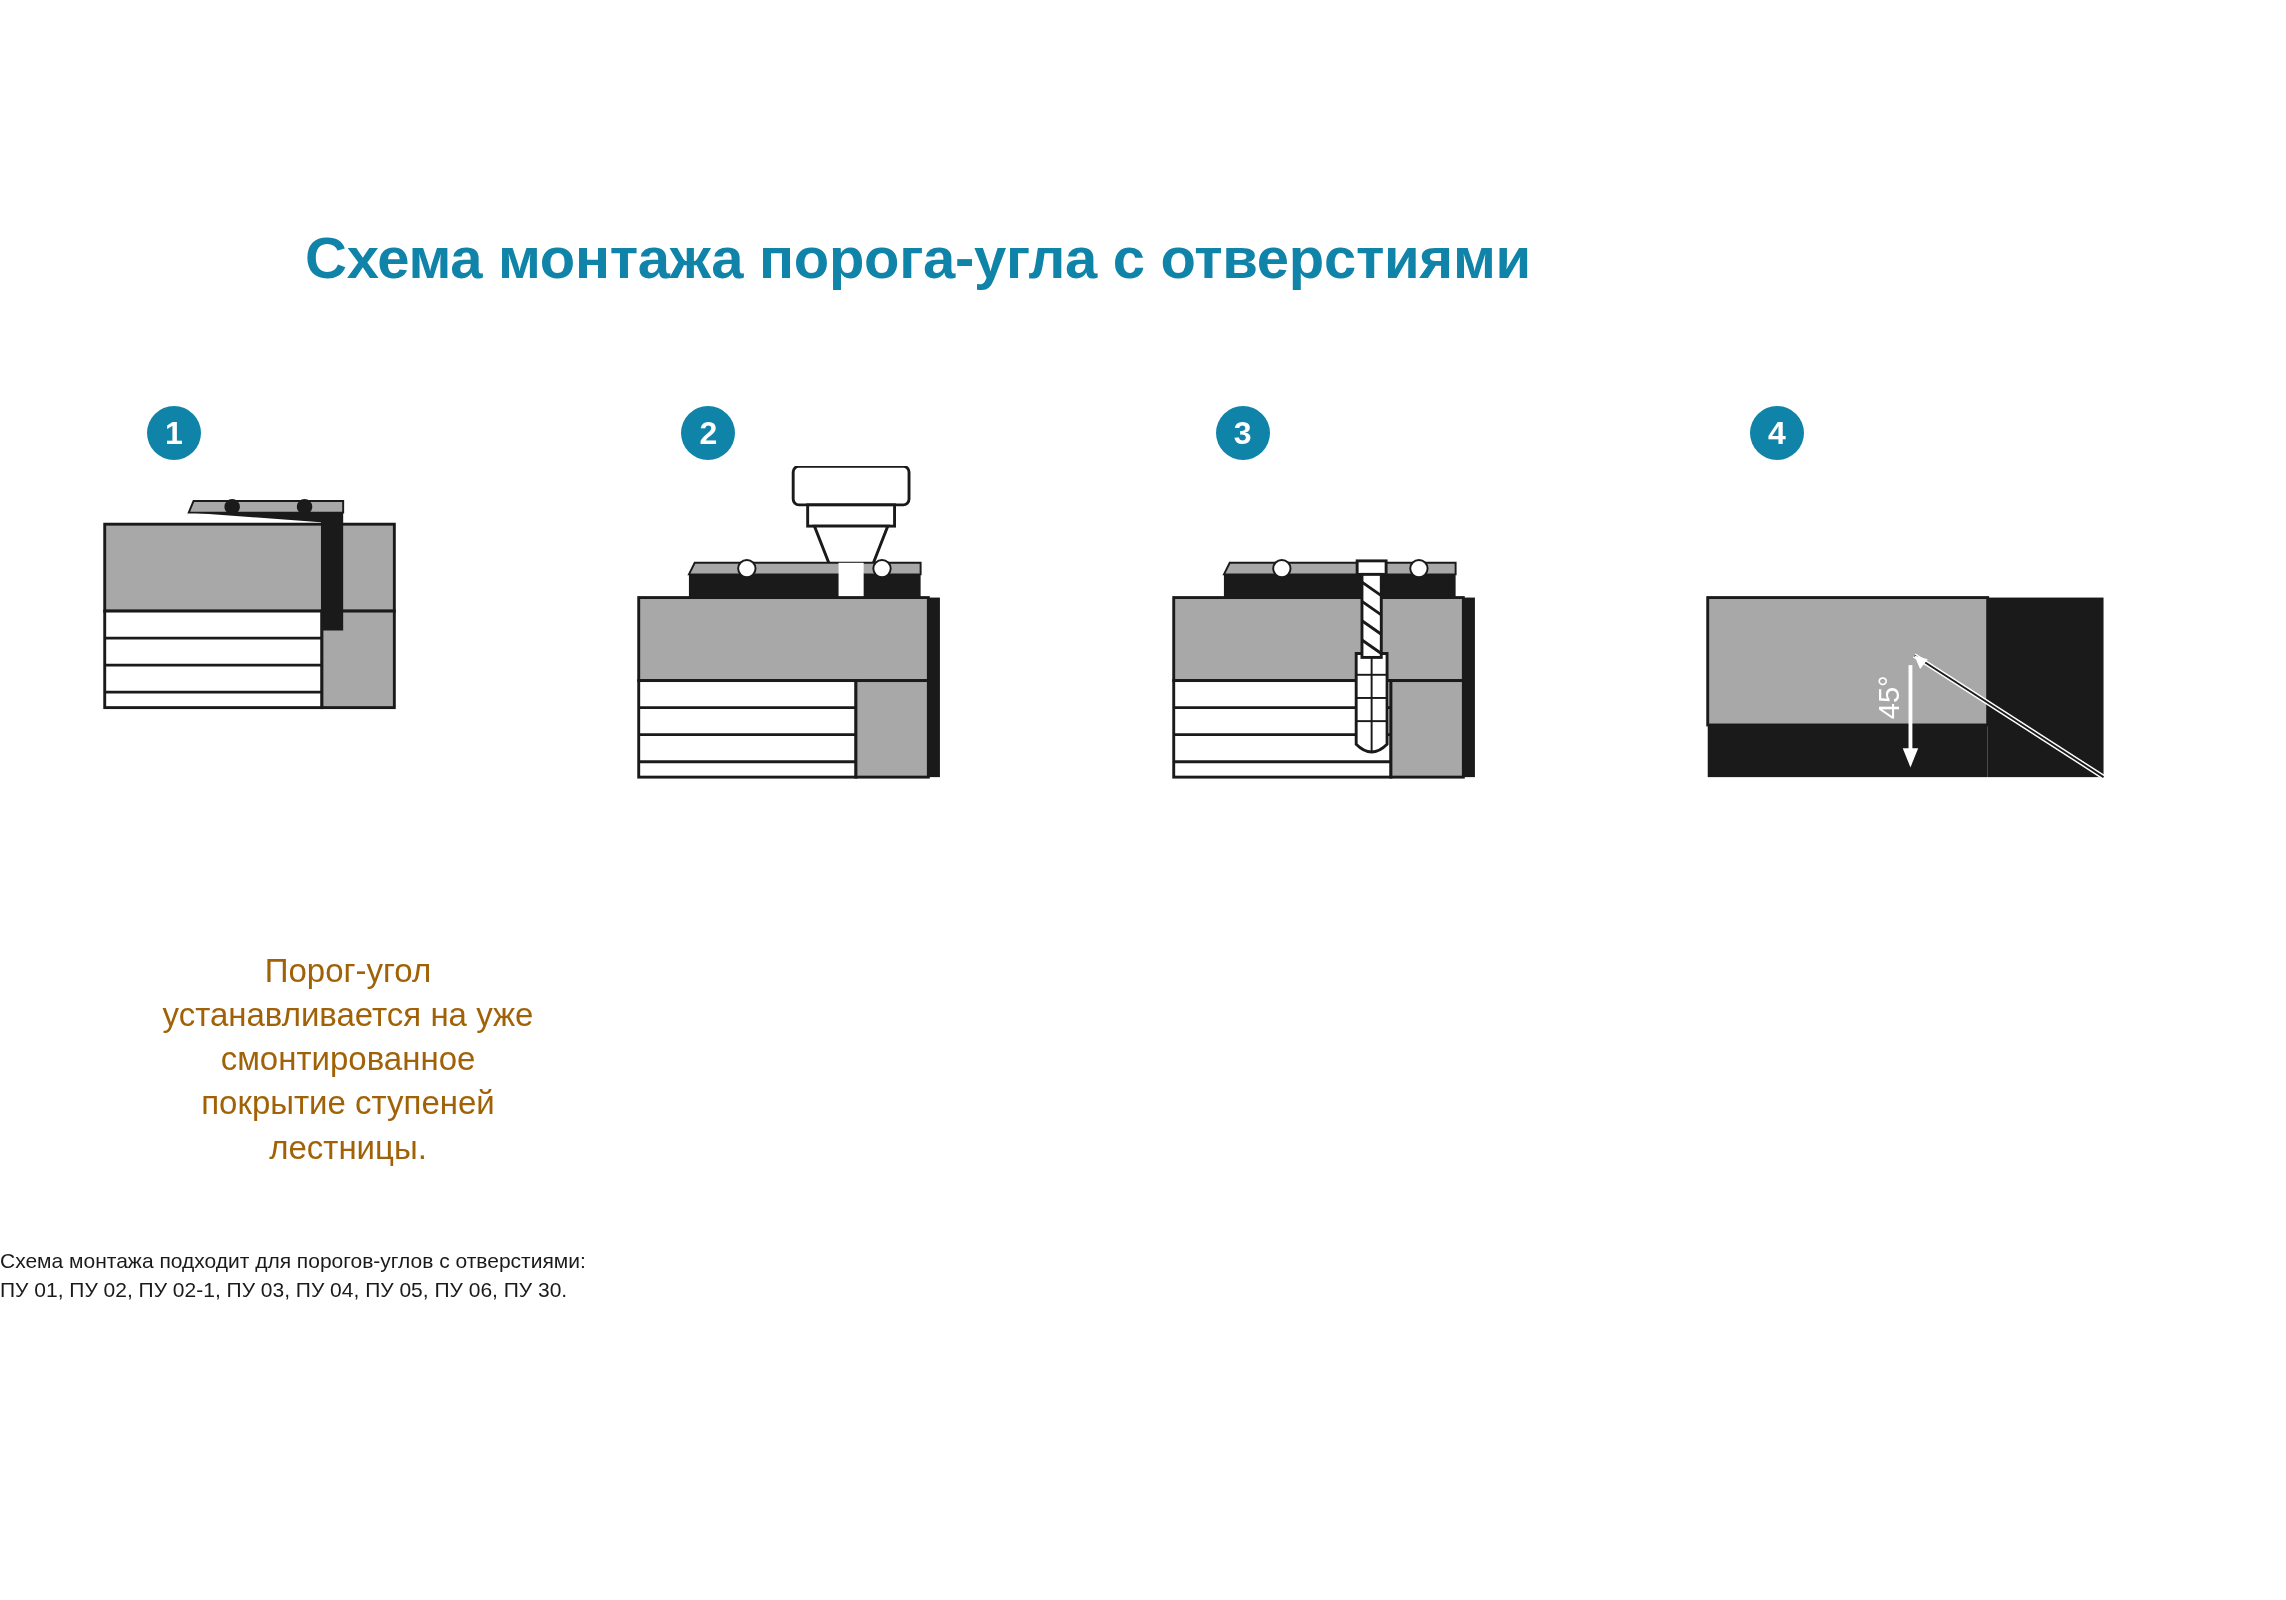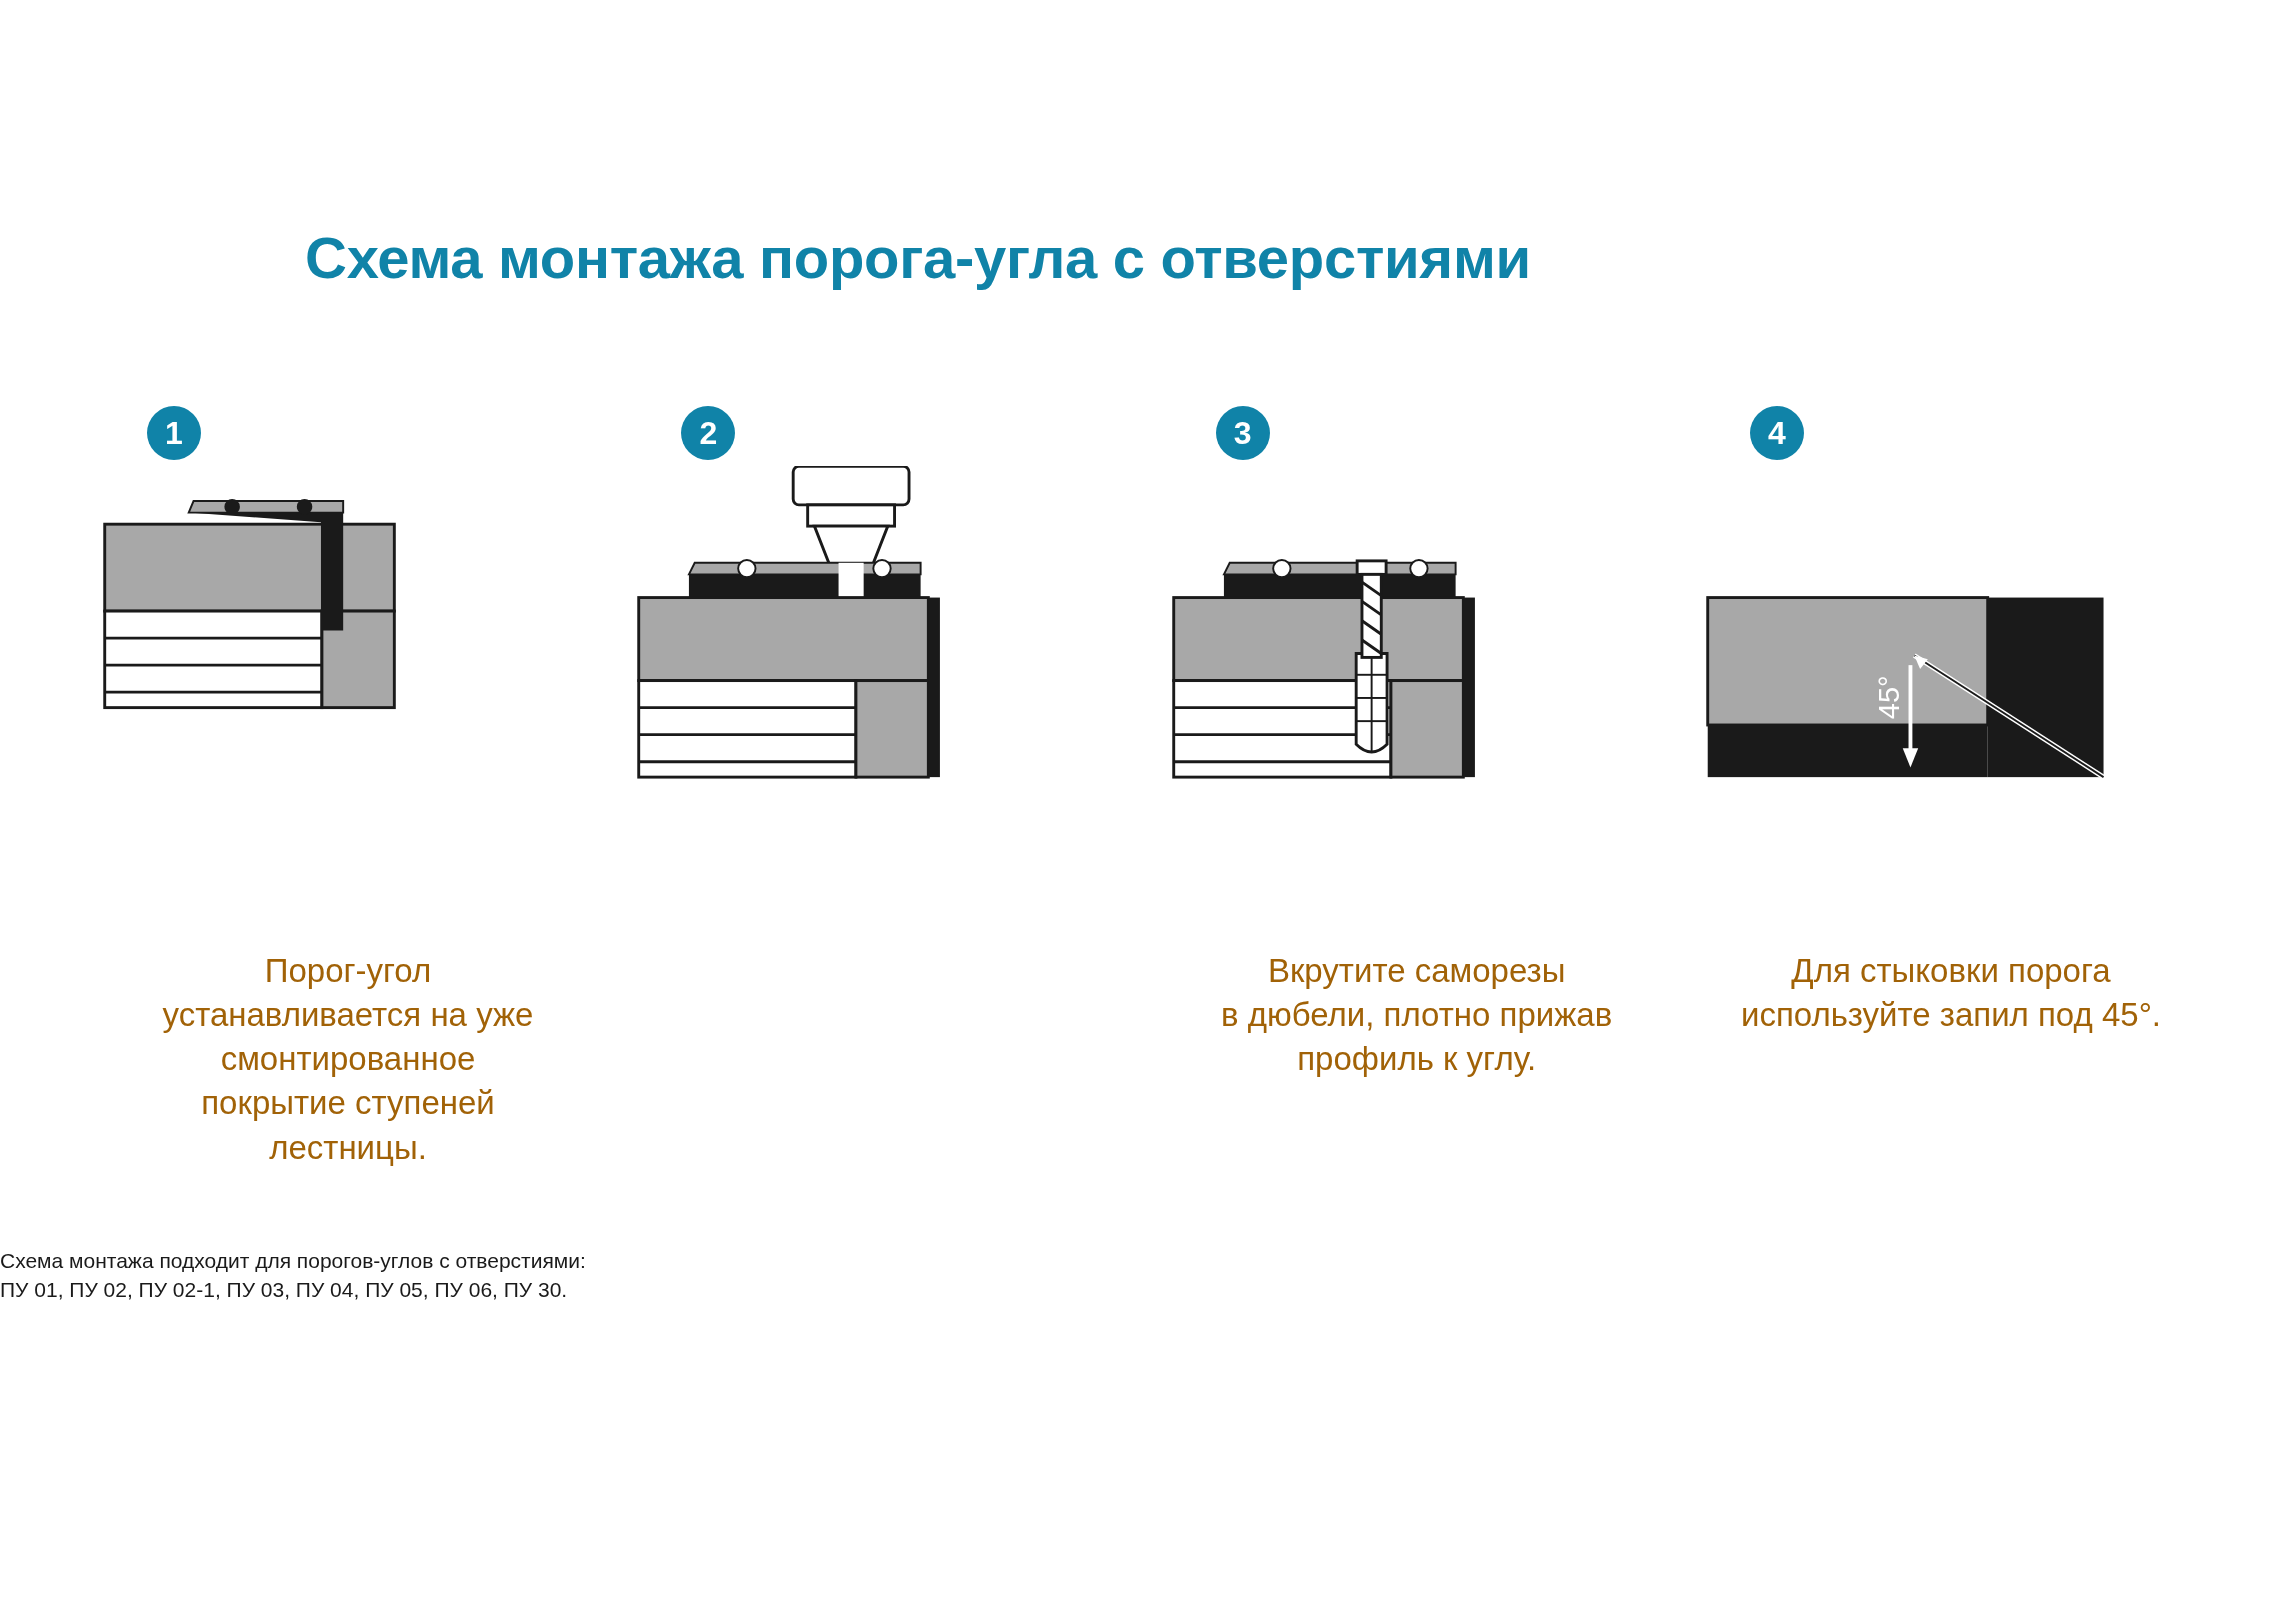--- a/index.html
+++ b/index.html
@@ -181,23 +181,20 @@
             <line x1="213" y1="194" x2="213" y2="296" stroke="#1a1a1a" stroke-width="2"></line>
           </g>
 
           <g>
             <rect x="198" y="98" width="30" height="14" fill="#ffffff" stroke="#1a1a1a" stroke-width="3"></rect>
             <rect x="203" y="112" width="20" height="86" fill="#ffffff" stroke="#1a1a1a" stroke-width="3"></rect>
             <path d="M203 120 L223 134 M203 140 L223 154 M203 160 L223 174 M203 180 L223 194" stroke="#1a1a1a" stroke-width="3" fill="none"></path>
           </g>
         </svg>
       </div>
-      <div class="caption">Вкрутите саморезы
-в дюбели, плотно прижав
-профиль к углу.</div>
     </div>
 
     <div class="step">
       <div class="badge">4</div>
       <div class="art">
         <svg width="502" height="406" viewBox="0 0 520 420" xmlns="http://www.w3.org/2000/svg">
 
           <rect x="8" y="136" width="290" height="132" fill="#a8a8a8" stroke="#1a1a1a" stroke-width="3"></rect>
 
           <rect x="298" y="136" width="120" height="186" fill="#1a1a1a"></rect>
@@ -206,22 +203,20 @@
           <line x1="222" y1="196" x2="418" y2="322" stroke="#ffffff" stroke-width="5"></line>
           <line x1="222" y1="196" x2="418" y2="322" stroke="#1a1a1a" stroke-width="2" stroke-dasharray="0"></line>
 
           <path d="M222 196 L236 200 L228 210 Z" fill="#ffffff"></path>
           <line x1="218" y1="206" x2="218" y2="300" stroke="#ffffff" stroke-width="4"></line>
           <path d="M210 292 L226 292 L218 312 Z" fill="#ffffff"></path>
 
           <text x="206" y="262" fill="#ffffff" font-family="Liberation Sans, sans-serif" font-size="30" transform="rotate(-90 206 262)">45°</text>
         </svg>
       </div>
-      <div class="caption">Для стыковки порога
-используйте запил под 45°.</div>
     </div>
 
   </div>
 
   <div class="footnote">Схема монтажа подходит для порогов-углов с отверстиями:
 ПУ 01, ПУ 02, ПУ 02-1, ПУ 03, ПУ 04, ПУ 05, ПУ 06, ПУ 30.</div>
 
 </div>
 
 

